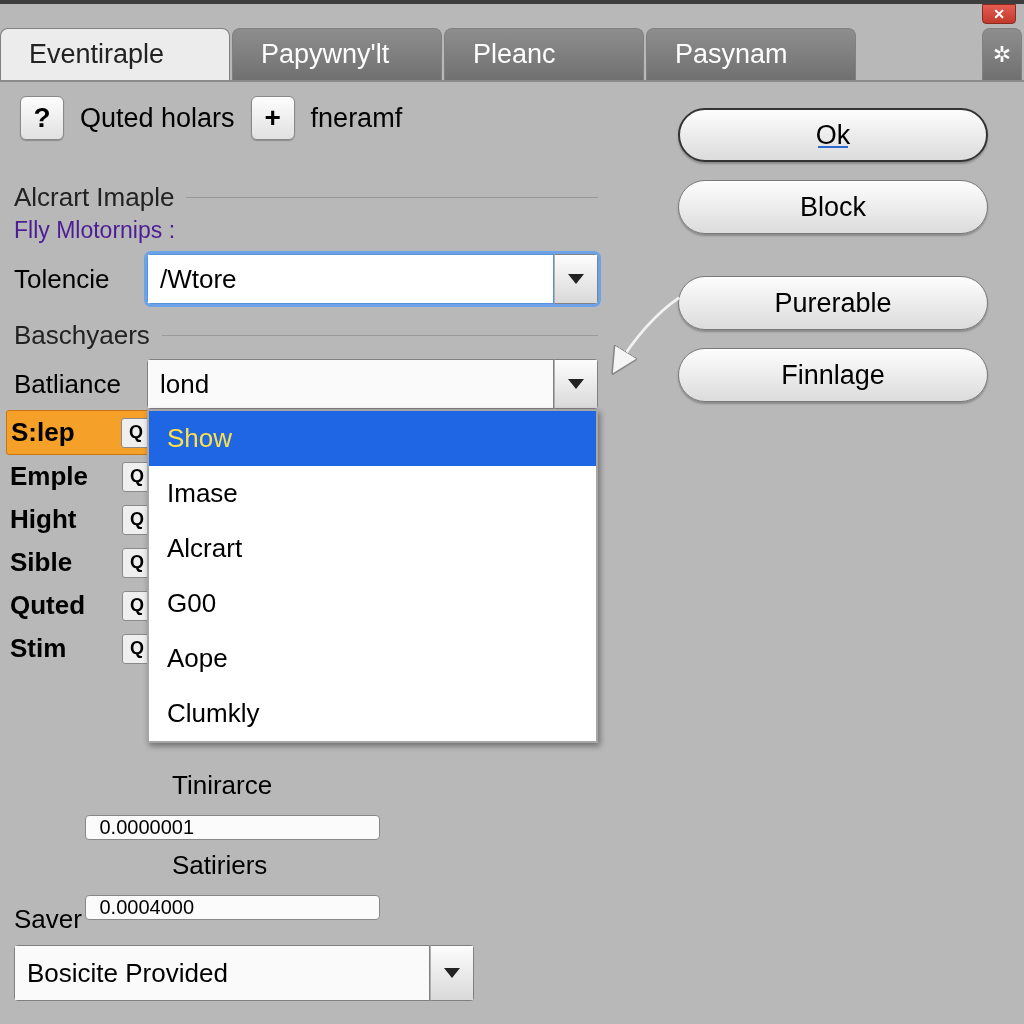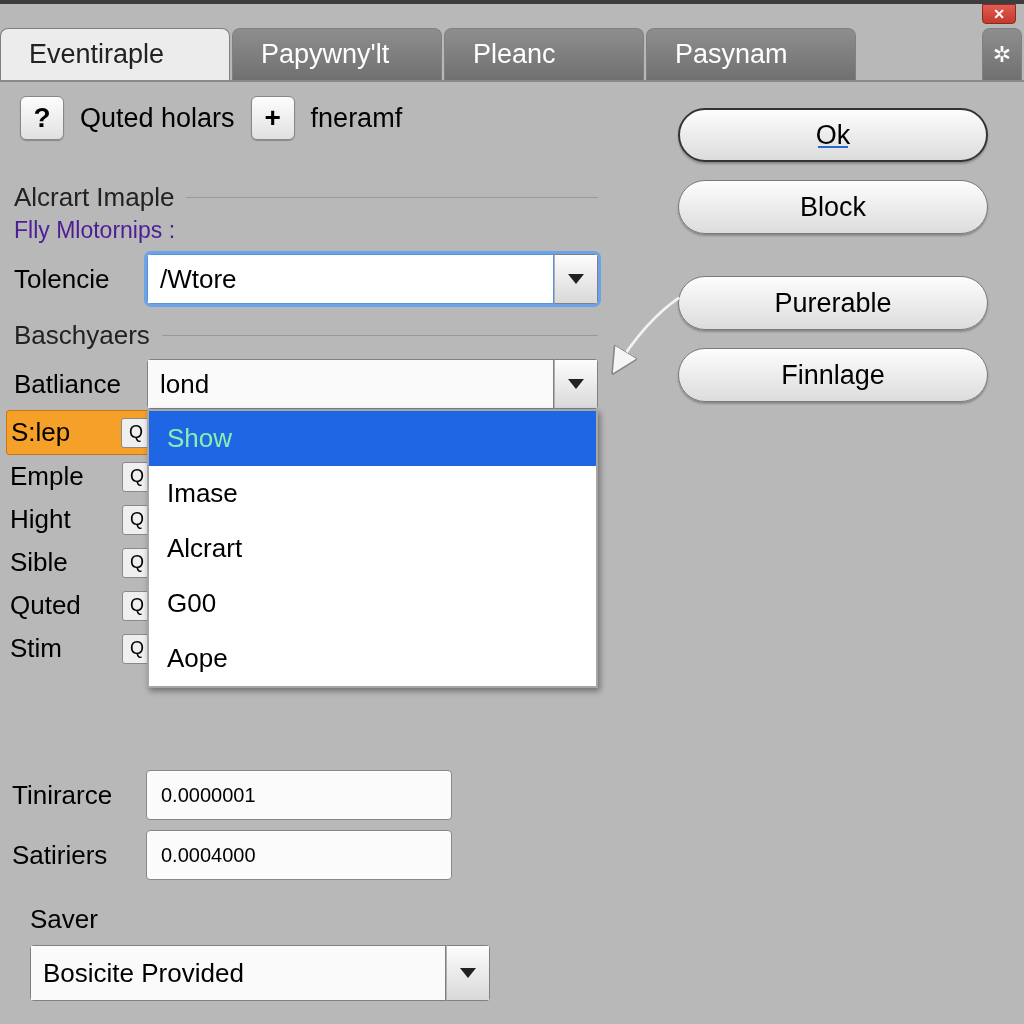--- a/index.html
+++ b/index.html
@@ -171,32 +171,33 @@
     box-shadow: 2px 3px 6px rgba(0,0,0,0.4);
     z-index: 100;
   }
   .dropdown-item {
     padding: 12px 18px;
     font-size: 26px;
     border-bottom: 0;
   }
   .dropdown-item.selected {
     background: #1f66e5;
-    color: #86efac;
+    color: #fde047;
   }
 
   
   .left-rows {
     position: absolute;
     left: 6px; top: 406px;
     width: 150px;
   }
   .left-row {
     display: flex; align-items: center; gap: 8px;
     padding: 6px 4px;
+    font-weight: bold;
   }
   .left-row.highlight {
     background: #f5a028;
     border: 1px solid #c87512;
     border-radius: 3px;
   }
   .mag-btn {
     width: 30px; height: 30px;
     border: 1px solid #8a8a8a;
     border-radius: 3px;
@@ -207,35 +208,36 @@
 
   
   .spinner-rows {
     position: absolute;
     left: 12px; top: 756px;
     width: 440px;
   }
   .spin-row {
     display: flex; align-items: center; gap: 14px;
     margin: 10px 0;
+    flex-direction: column;
   }
   .spin-label { width: 120px; font-size: 26px; }
   .spin-box {
     flex:1; display:flex; align-items: stretch; height: 50px;
     border: 1px solid #888; border-radius: 4px; overflow: hidden;
     background: #fbfbfb;
   }
   .spin-box input {
     flex:1; border:none; padding: 0 14px; font-size: 20px; background: transparent;
   }
 
   
   .saver {
     position: absolute;
-    left: 30px; top: 900px;
+    left: 14px; top: 900px;
     width: 460px;
   }
   .saver-label { font-size: 26px; margin-bottom: 10px; }
   .saver .combo { height: 56px; }
 
   
   .pointer-arrow {
     position: absolute;
     left: 600px; top: 290px;
     width: 90px; height: 90px;
@@ -331,20 +333,21 @@
           <div class="combo-btn">
             <div class="chev-down"></div>
           </div>
         </div>
         <div class="dropdown">
           <div class="dropdown-item selected">Show</div>
           <div class="dropdown-item">Imase</div>
           <div class="dropdown-item">Alcrart</div>
           <div class="dropdown-item">G00</div>
           <div class="dropdown-item">Aope</div>
+          <div class="dropdown-item">Clumkly</div>
         </div>
       </div>
     </div>
 
   </div>
 
   <div class="left-rows">
     <div class="left-row highlight">
       <span>S:lep</span>
       <div style="flex:1"></div>

